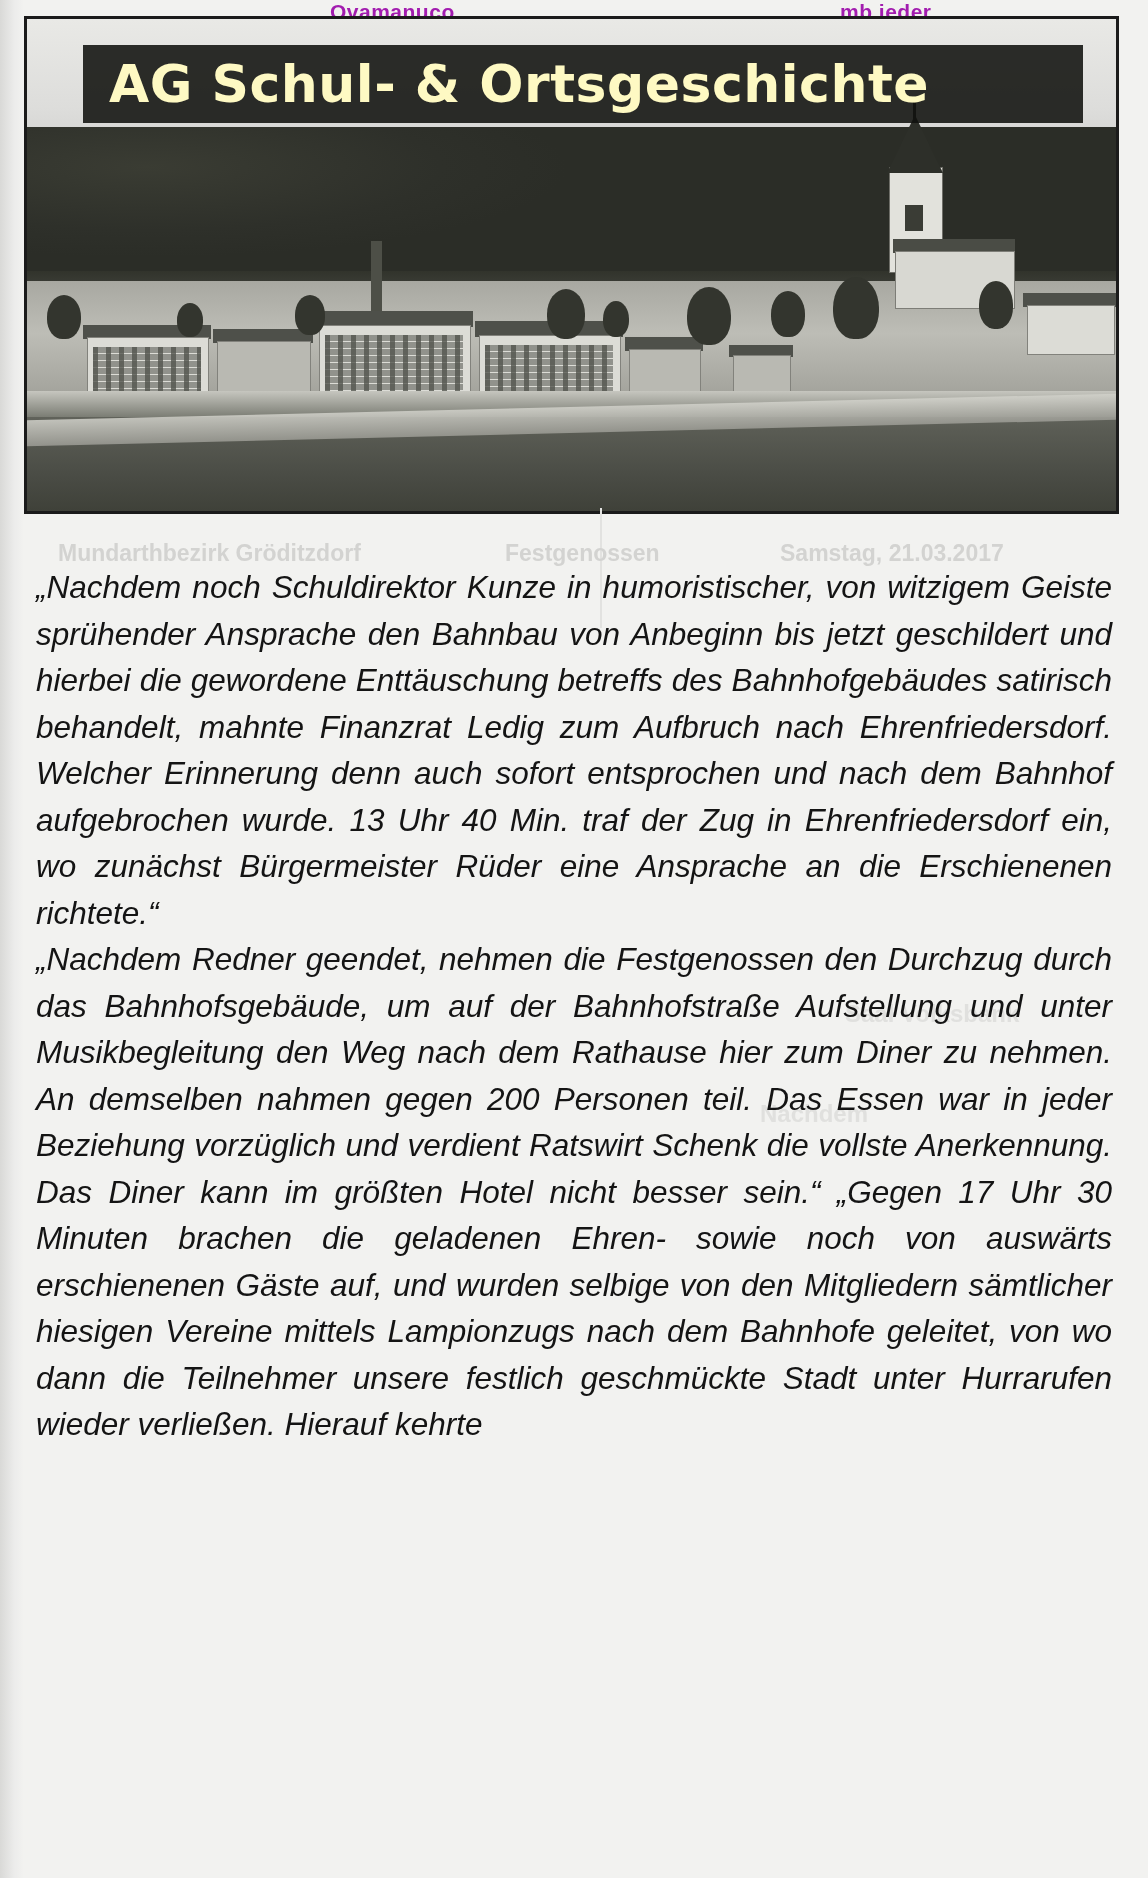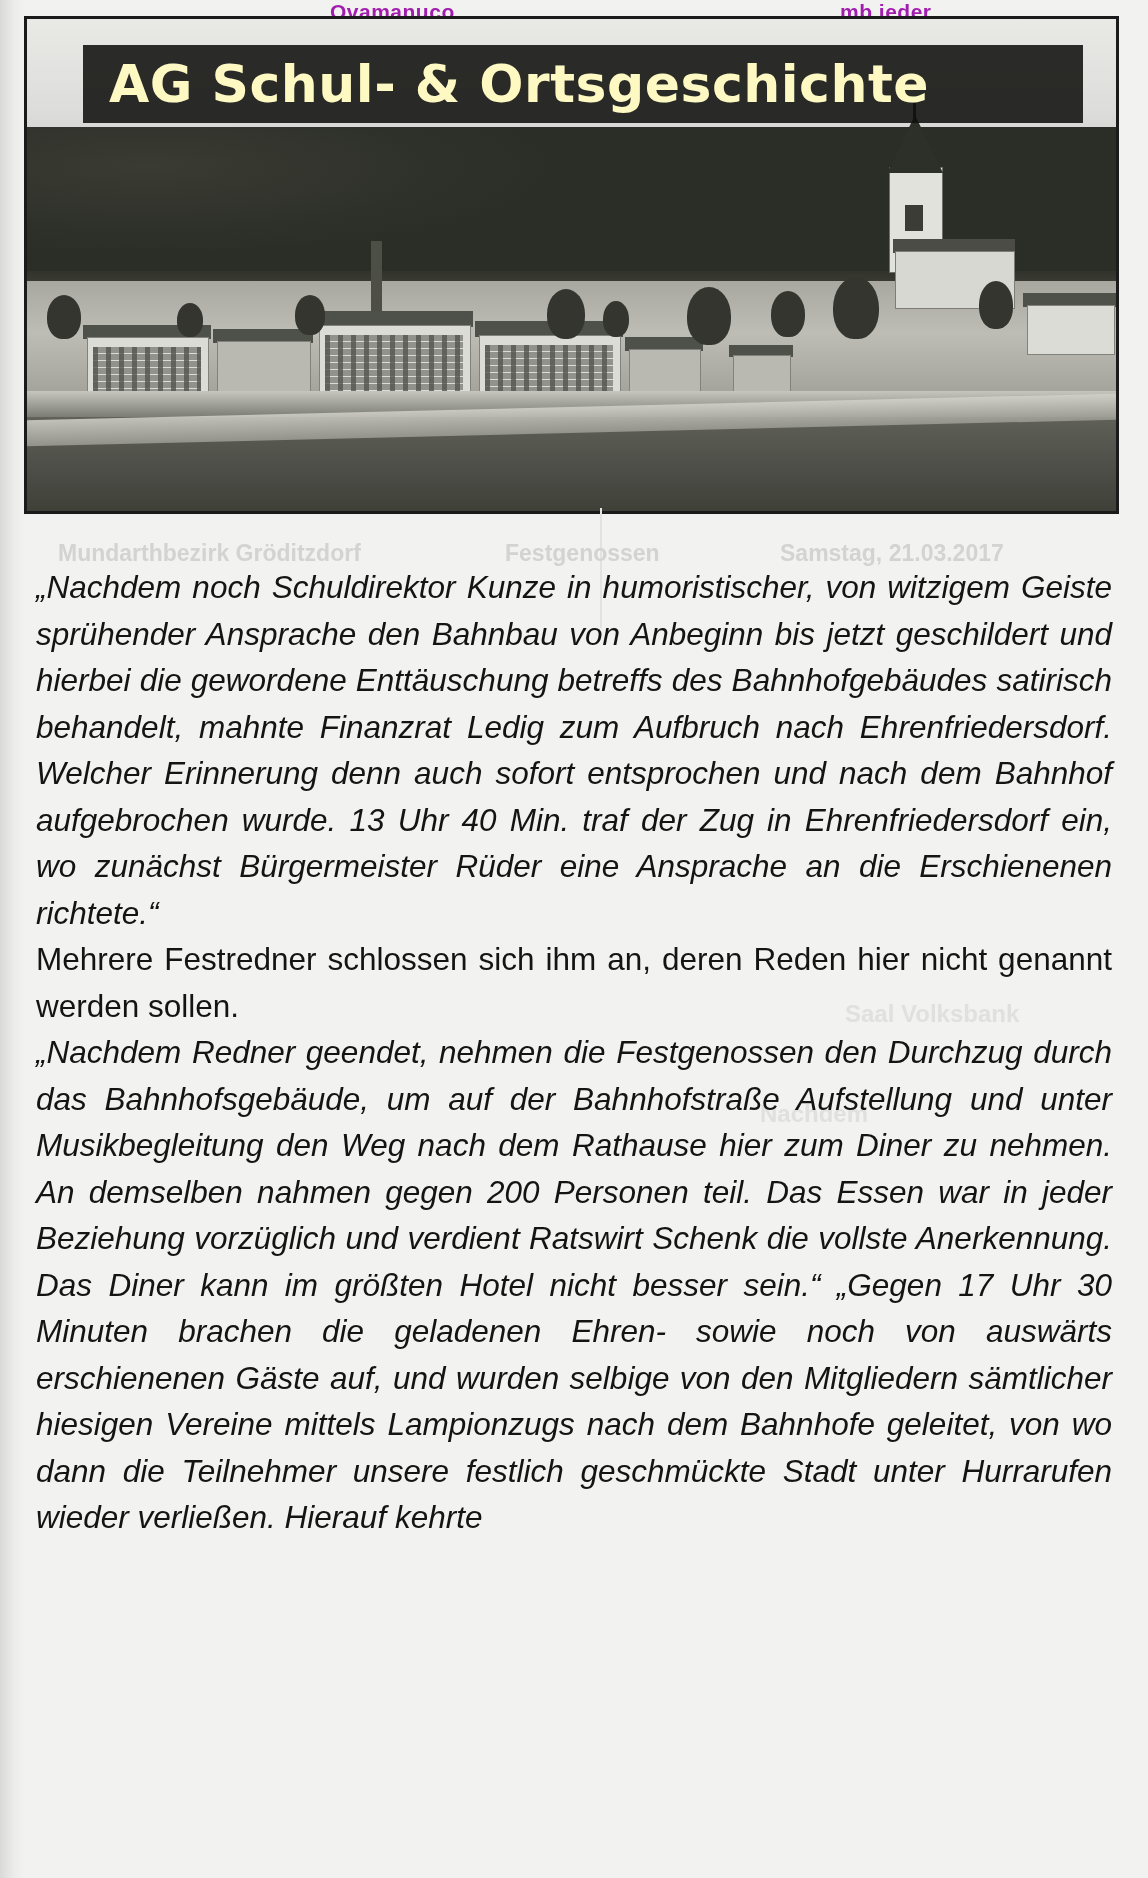--- a/index.html
+++ b/index.html
@@ -357,17 +357,16 @@
   <div class="bleed-mid">
     <span class="m1">Mundarthbezirk Gröditzdorf</span>
     <span class="m2">Festgenossen</span>
     <span class="m3">Samstag, 21.03.2017</span>
   </div>
   <div class="bleed-right-1">Saal Volksbank</div>
   <div class="bleed-right-2">Nachdem</div>
 
   <div class="article">
     <p class="italic">„Nachdem noch Schuldirektor Kunze in humoristischer, von witzigem Geiste sprühender Ansprache den Bahnbau von Anbeginn bis jetzt geschildert und hierbei die gewordene Enttäuschung betreffs des Bahnhofgebäudes satirisch behandelt, mahnte Finanzrat Ledig zum Aufbruch nach Ehrenfriedersdorf. Welcher Erinnerung denn auch sofort entsprochen und nach dem Bahnhof aufgebrochen wurde. 13 Uhr 40 Min. traf der Zug in Ehrenfriedersdorf ein, wo zunächst Bürgermeister Rüder eine Ansprache an die Erschienenen richtete.“</p>
-    <p>Mehrere Festredner schlossen sich ihm an, deren Reden hier nicht genannt werden sollen.</p>
     <p class="italic">„Nachdem Redner geendet, nehmen die Festgenossen den Durchzug durch das Bahnhofsgebäude, um auf der Bahnhofstraße Aufstellung und unter Musikbegleitung den Weg nach dem Rathause hier zum Diner zu nehmen. An demselben nahmen gegen 200 Personen teil. Das Essen war in jeder Beziehung vorzüglich und verdient Ratswirt Schenk die vollste Anerkennung. Das Diner kann im größten Hotel nicht besser sein.“ „Gegen 17 Uhr 30 Minuten brachen die geladenen Ehren- sowie noch von auswärts erschienenen Gäste auf, und wurden selbige von den Mitgliedern sämtlicher hiesigen Vereine mittels Lampionzugs nach dem Bahnhofe geleitet, von wo dann die Teilnehmer unsere festlich geschmückte Stadt unter Hurrarufen wieder verließen. Hierauf kehrte</p>
   </div>
 
 </div>
 
 </body></html>

